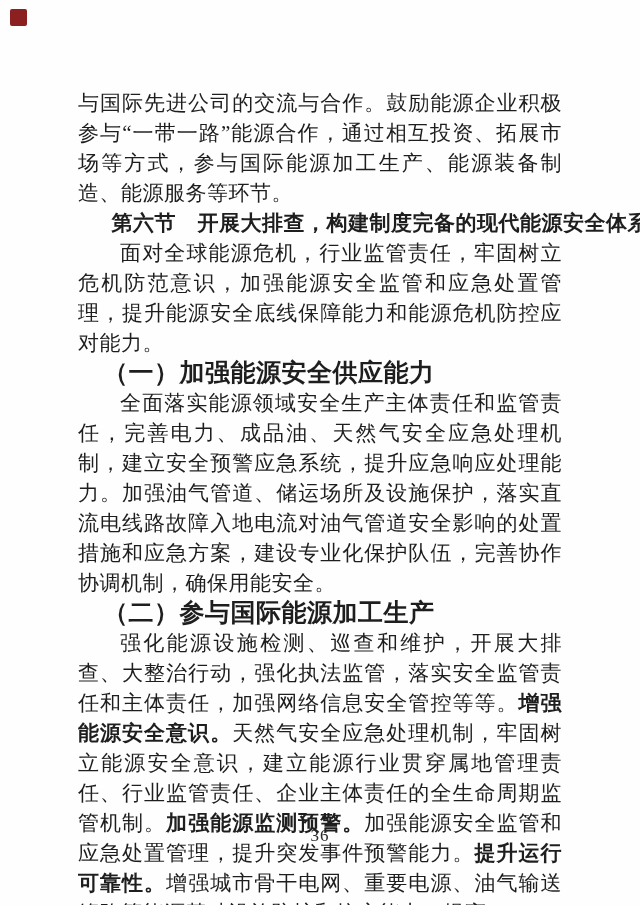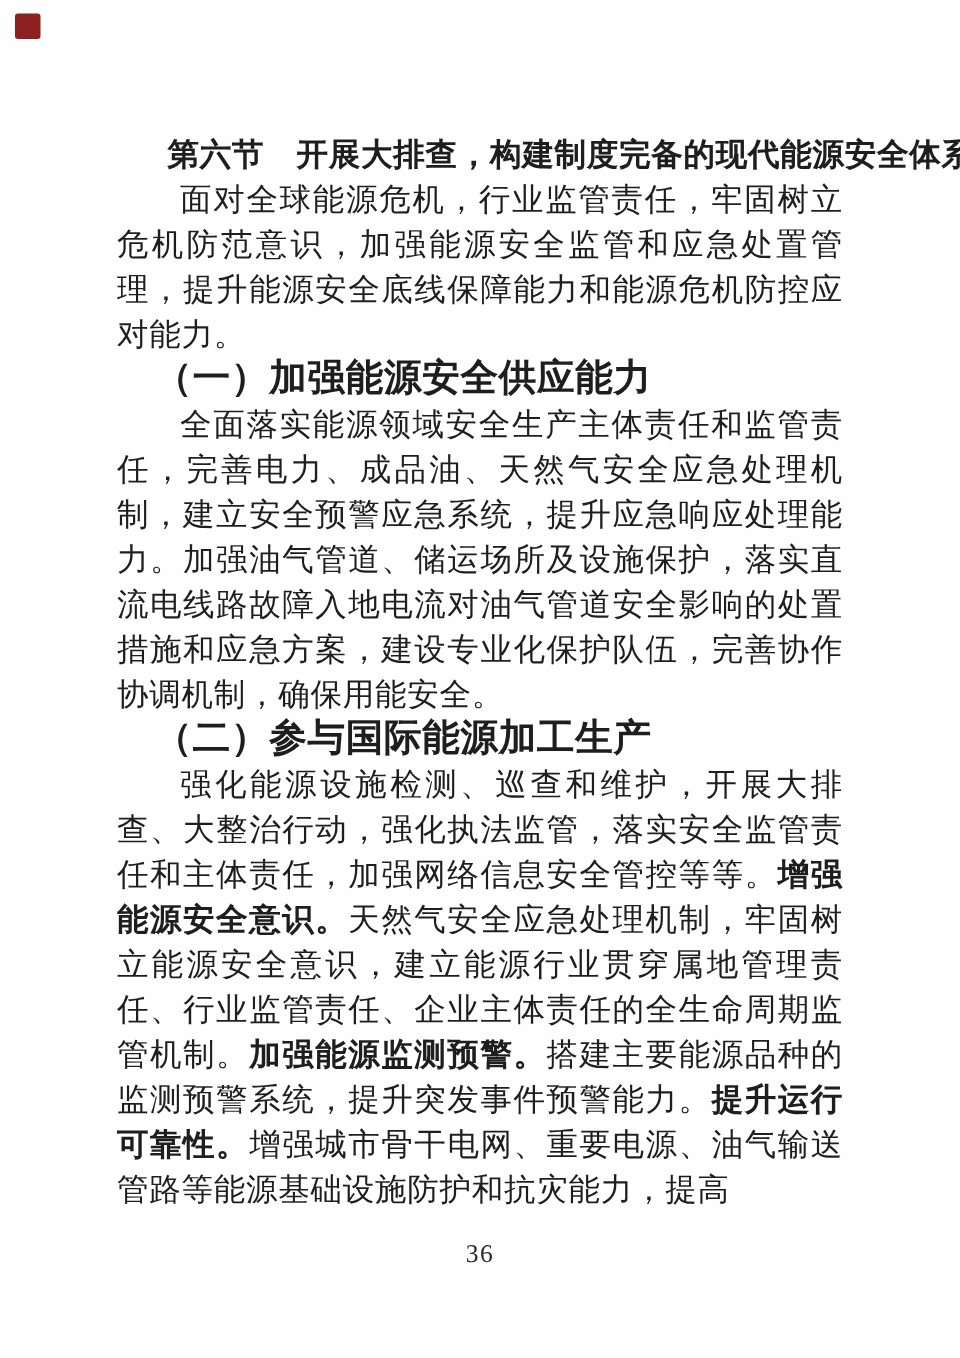--- a/index.html
+++ b/index.html
@@ -65,30 +65,31 @@
 </style>
 </head>
 <body>
 
 <div class="page">
 
   <span class="red-marker" style="background: rgb(140, 31, 31);"></span>
 
   <div class="content">
 
+    <p class="body-text para no-indent">与国际先进公司的交流与合作。鼓励能源企业积极参与“一带一路”能源合作，通过相互投资、拓展市场等方式，参与国际能源加工生产、能源装备制造、能源服务等环节。</p>
 
     <div class="section-heading">第六节　开展大排查，构建制度完备的现代能源安全体系</div>
 
     <p class="body-text para">面对全球能源危机，行业监管责任，牢固树立危机防范意识，加强能源安全监管和应急处置管理，提升能源安全底线保障能力和能源危机防控应对能力。</p>
 
     <div class="sub-heading">（一）加强能源安全供应能力</div>
 
     <p class="body-text para">全面落实能源领域安全生产主体责任和监管责任，完善电力、成品油、天然气安全应急处理机制，建立安全预警应急系统，提升应急响应处理能力。加强油气管道、储运场所及设施保护，落实直流电线路故障入地电流对油气管道安全影响的处置措施和应急方案，建设专业化保护队伍，完善协作协调机制，确保用能安全。</p>
 
     <div class="sub-heading">（二）参与国际能源加工生产</div>
 
-    <p class="body-text para"><span>强化能源设施检测、巡查和维护，开展大排查、大整治行动，强化执法监管，落实安全监管责任和主体责任，加强网络信息安全管控等等。</span><span class="bold-inline">增强能源安全意识。</span><span>天然气安全应急处理机制，牢固树立能源安全意识，建立能源行业贯穿属地管理责任、行业监管责任、企业主体责任的全生命周期监管机制。</span><span class="bold-inline">加强能源监测预警。</span><span>搭建主要能源品种的监测预警系统，提升突发事件预警能力。</span><span class="bold-inline">提升运行可靠性。</span><span>增强城市骨干电网、重要电源、油气输送管路等能源基础设施防护和抗灾能力，提高</span></p>
+    <p class="body-text para"><span>强化能源设施检测、巡查和维护，开展大排查、大整治行动，强化执法监管，落实安全监管责任和主体责任，加强网络信息安全管控等等。</span><span class="bold-inline">增强能源安全意识。</span><span>天然气安全应急处理机制，牢固树立能源安全意识，建立能源行业贯穿属地管理责任、行业监管责任、企业主体责任的全生命周期监管机制。</span><span class="bold-inline">加强能源监测预警。</span><span>加强能源安全监管和应急处置管理，提升突发事件预警能力。</span><span class="bold-inline">提升运行可靠性。</span><span>增强城市骨干电网、重要电源、油气输送管路等能源基础设施防护和抗灾能力，提高</span></p>
 
   </div>
 
   <div class="page-number">36</div>
 
 </div>
 
 </body></html>

